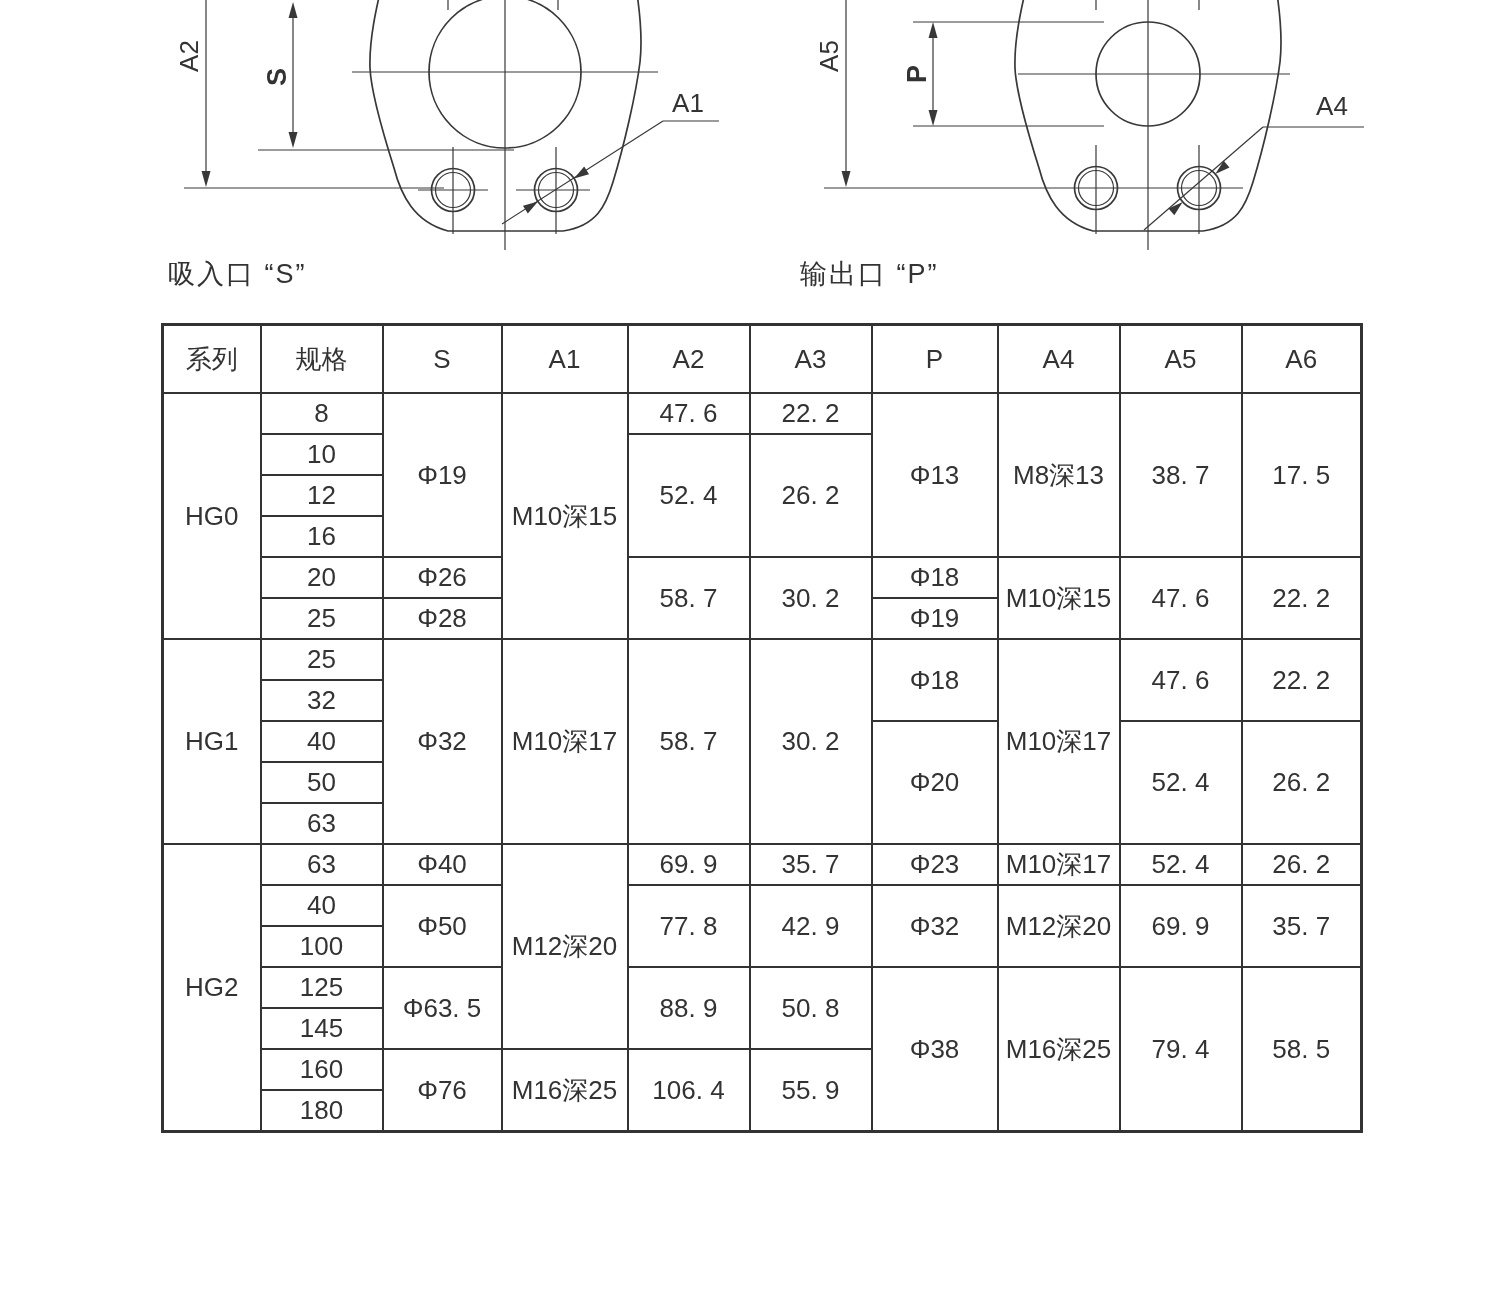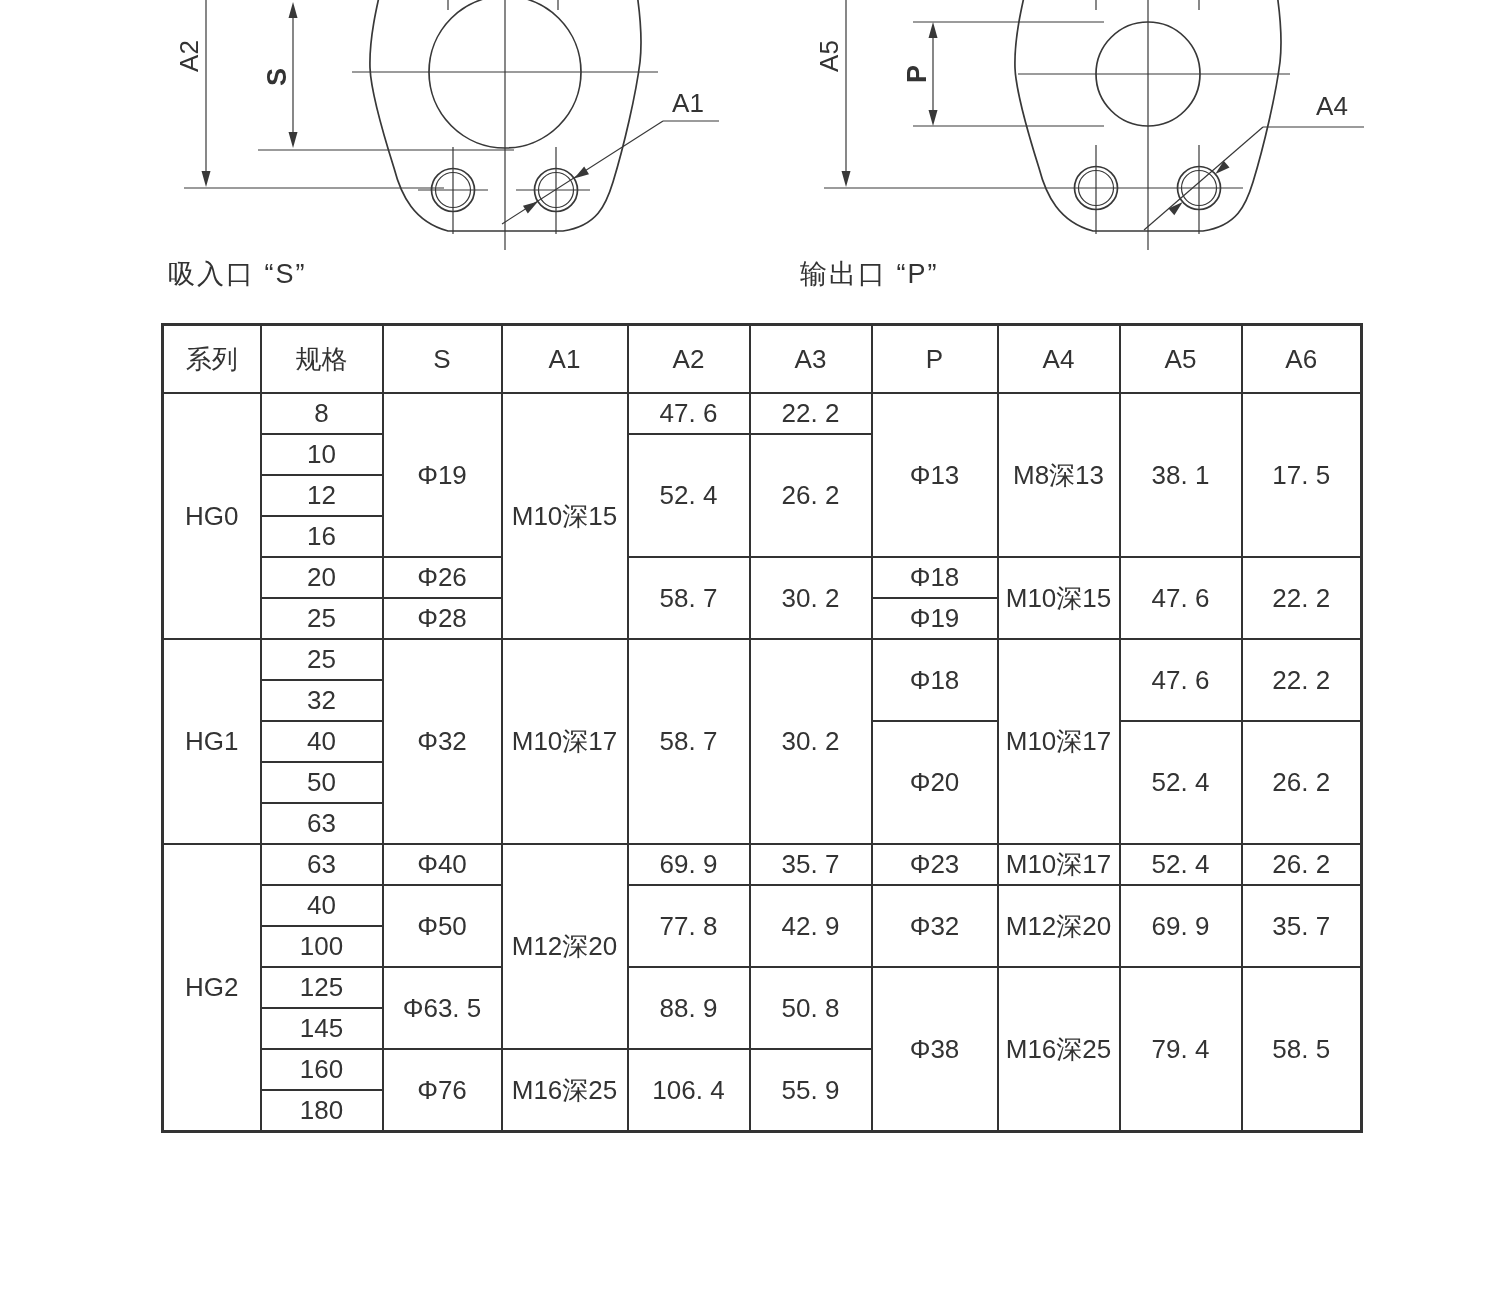--- a/index.html
+++ b/index.html
@@ -129,21 +129,21 @@
     <tbody>
         <tr>
           <td rowspan="6">HG0</td>
           <td>8</td>
           <td rowspan="4">Φ19</td>
           <td rowspan="6">M10深15</td>
           <td>47. 6</td>
           <td>22. 2</td>
           <td rowspan="4">Φ13</td>
           <td rowspan="4">M8深13</td>
-          <td rowspan="4">38. 1</td>
+          <td rowspan="4">38. 7</td>
           <td rowspan="4">17. 5</td>
         </tr>
         <tr>
           <td>10</td>
           <td rowspan="3">52. 4</td>
           <td rowspan="3">26. 2</td>
         </tr>
         <tr>
           <td>12</td>
         </tr>

